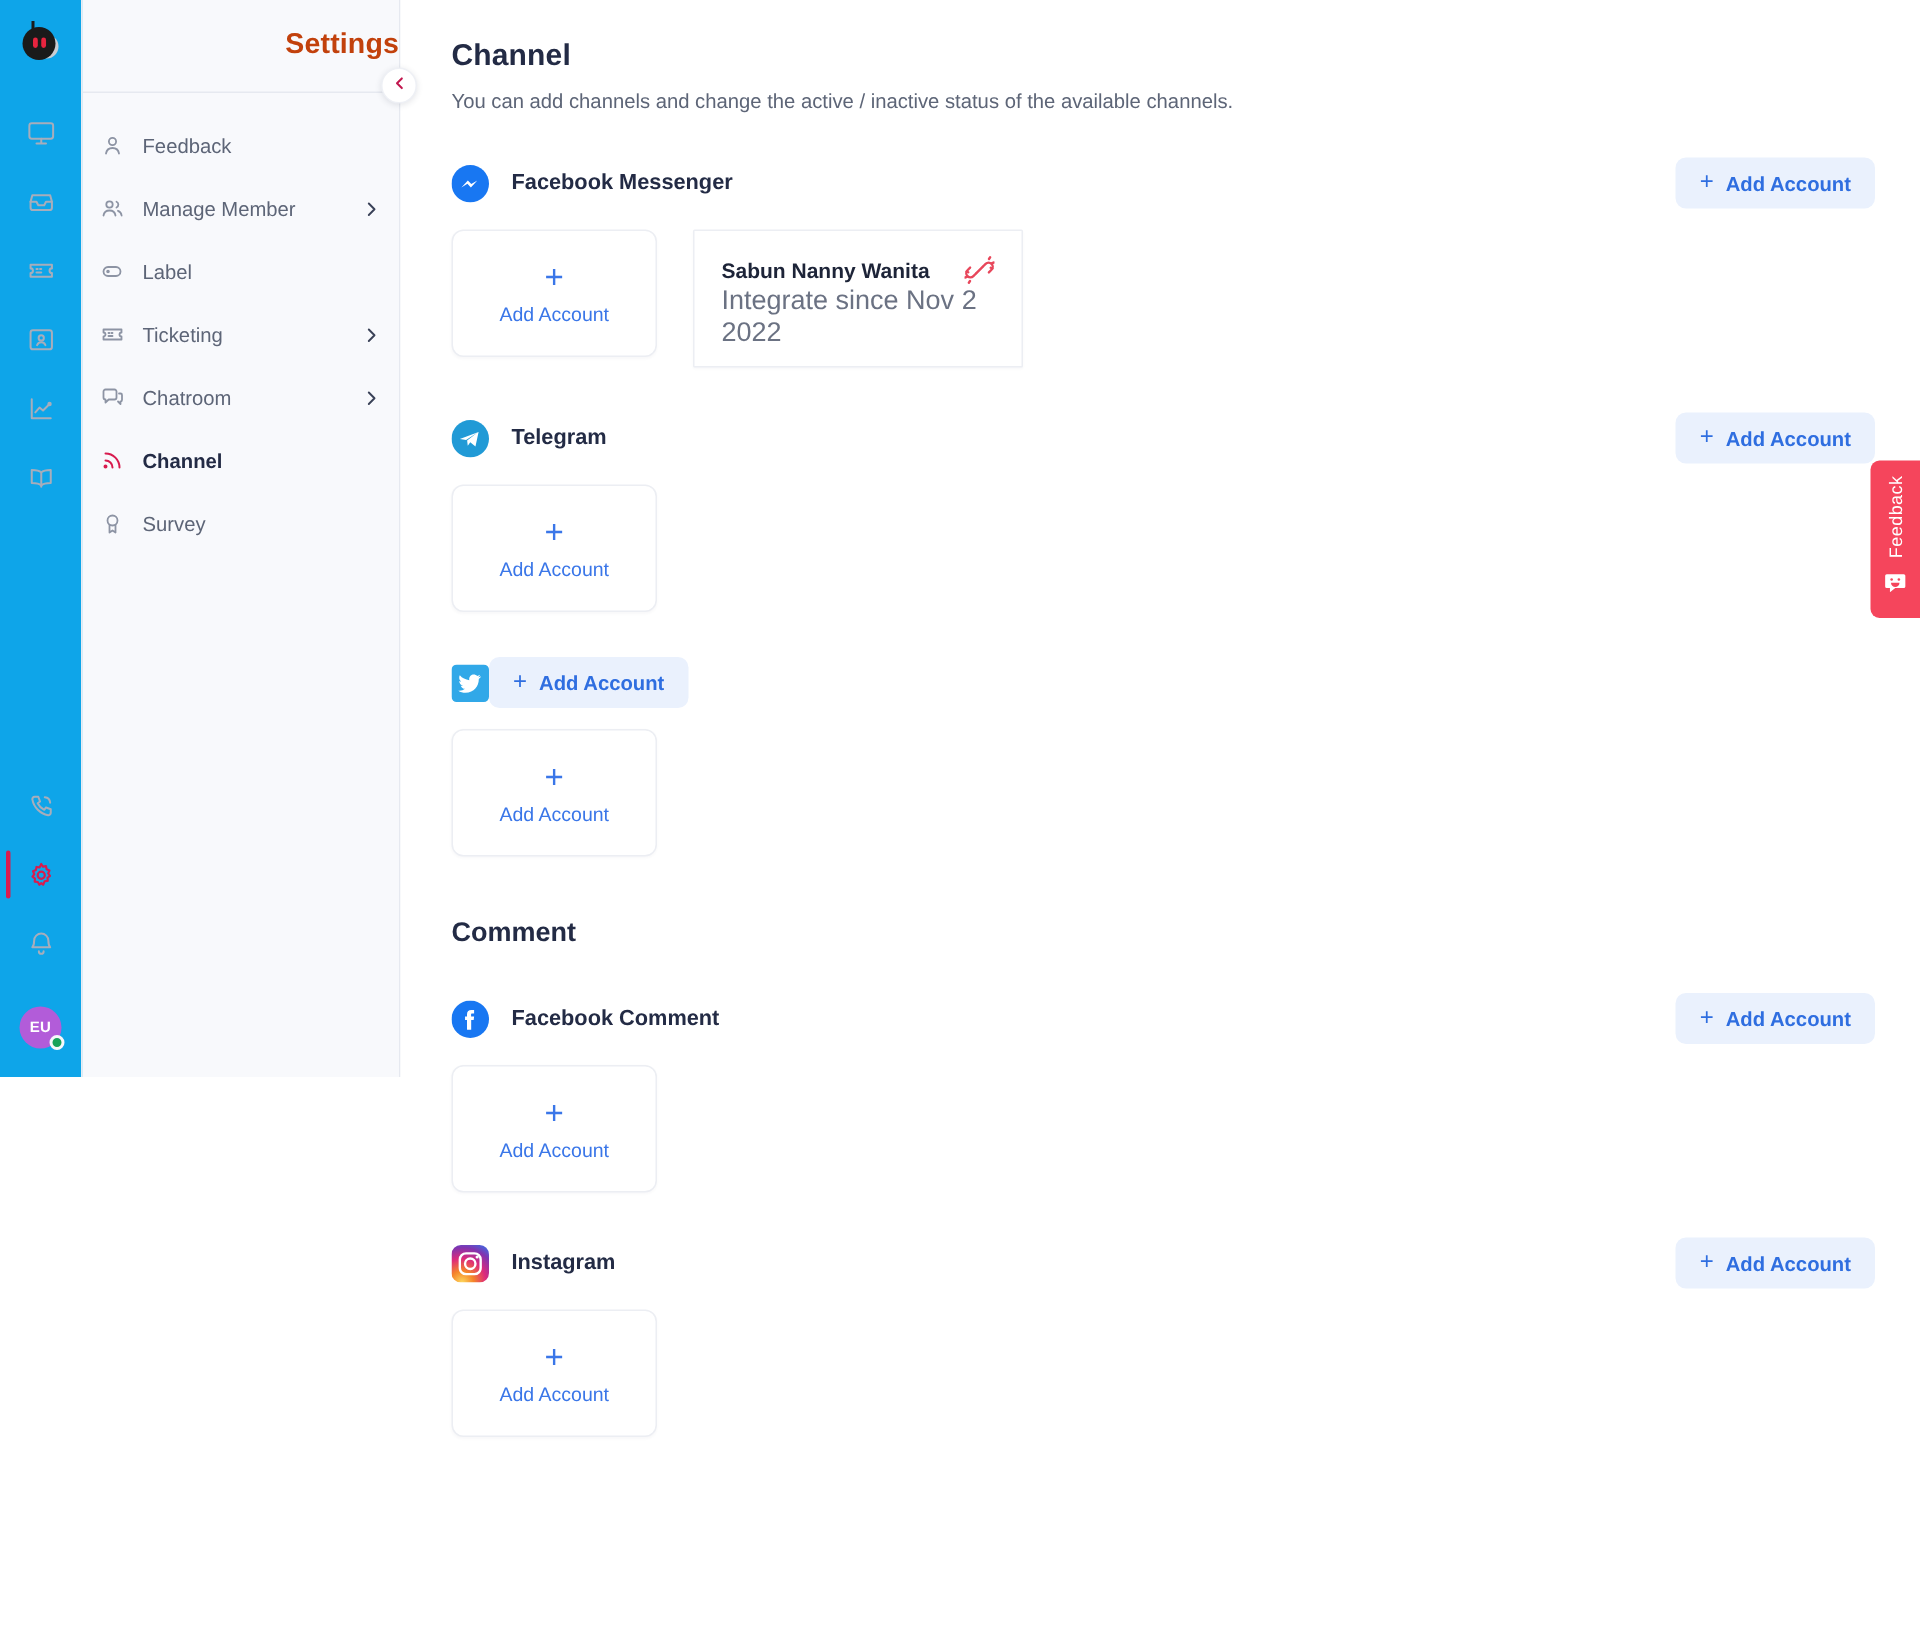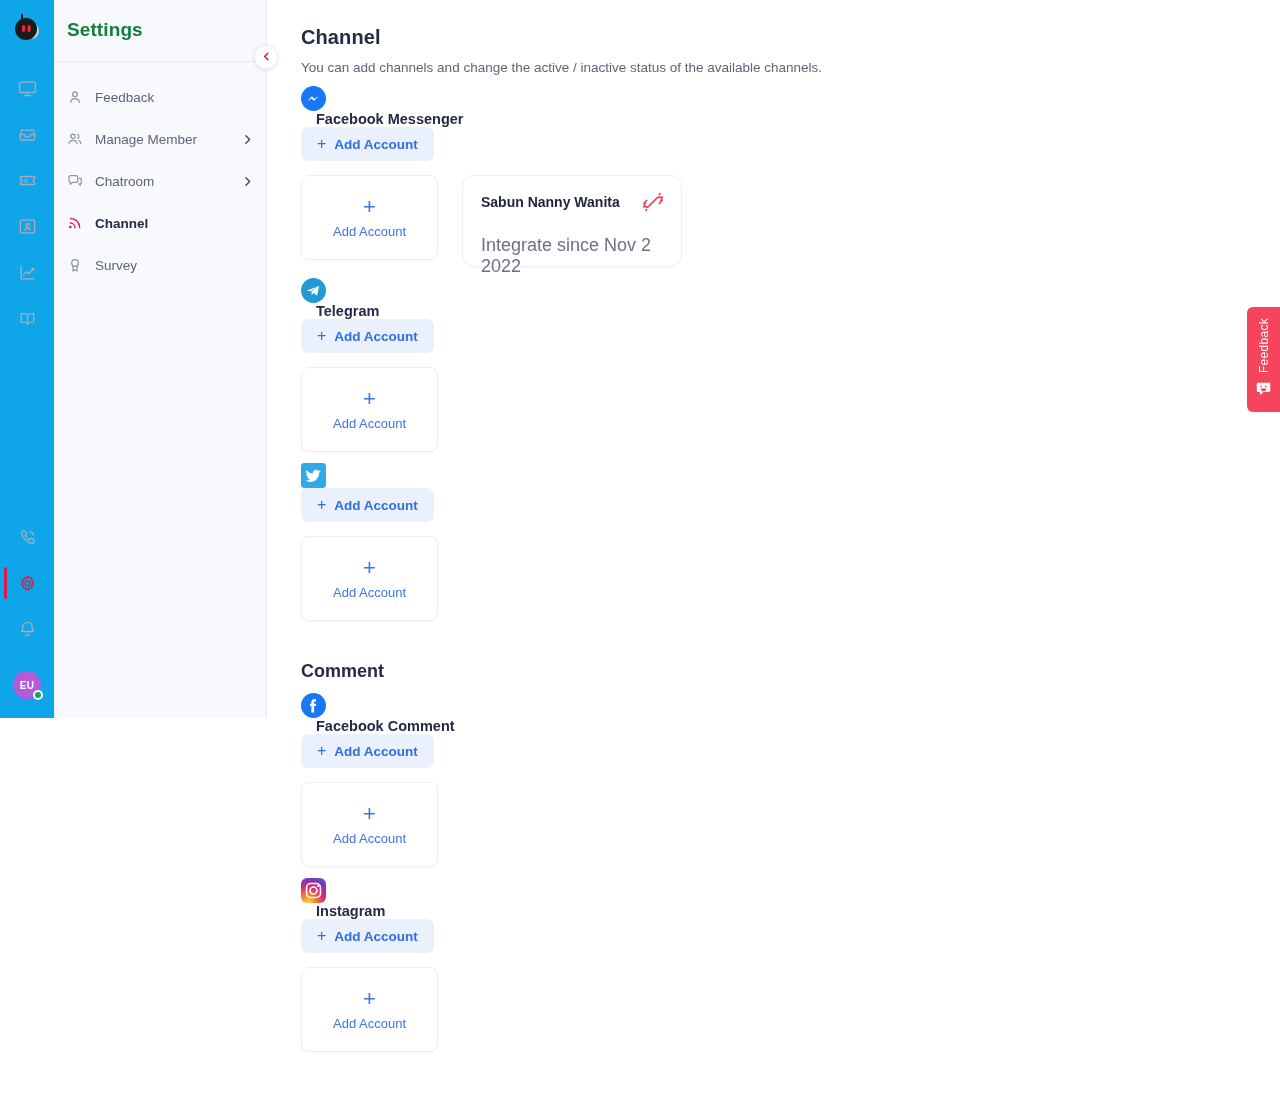--- a/index.html
+++ b/index.html
@@ -55,23 +55,24 @@
 
   
   .settings-pane {
     position: relative;
     width: 212px; height: 718px;
     background: #f8f9fc;
     border-right: 1px solid #e6e9f0;
     flex: 0 0 212px;
   }
   .settings-title {
-    font-size: 19px; font-weight: bold; color: #15803d;
+    font-size: 19px; font-weight: bold; color: #c2410c;
     padding: 19px 0 0 12px;
     letter-spacing: .1px;
+    text-align: right;
   }
   .settings-sep { height: 1px; background: #e6e9f0; margin: 20px 0 14px 0; }
   .nav-item {
     display: flex; align-items: center;
     height: 42px; padding: 0 12px 0 12px;
     color: #5d6577; font-size: 13.5px;
     cursor: pointer;
   }
   .nav-item .ni-icon { width: 22px; display: flex; align-items: center; color: #8d94a4; flex: 0 0 22px;}
   .nav-item .ni-label { flex: 1 1 auto; margin-left: 6px; }
@@ -88,22 +89,22 @@
     color: #c2184f; cursor: pointer; z-index: 5;
   }
 
   
   .main { flex: 1 1 auto; padding: 26px 0 0 34px; background: #fff; position: relative; }
   .page-title { font-size: 20px; font-weight: bold; color: #232b45; letter-spacing: .1px; }
   .page-sub { font-size: 13.5px; color: #5d6577; margin-top: 11px; }
   .section-title { font-size: 18px; font-weight: bold; color: #232b45; margin-top: 40px; }
 
   .channel-row {
-    display: flex; align-items: flex-start;
-    margin-top: 11px; padding-right: 30px; flex-direction: column;
+    display: flex; align-items: center;
+    margin-top: 30px; padding-right: 30px;
   }
   .ch-icon { width: 25px; height: 25px; flex: 0 0 25px; display:flex; align-items:center; justify-content:center; }
   .ch-name { font-size: 14.5px; color: #232b45; font-weight: 600; margin-left: 15px; flex: 1 1 auto; }
   .add-pill {
     display: inline-flex; align-items: center; gap: 8px;
     background: #eaf1fd; color: #2f6ee0;
     font-size: 13.5px; font-weight: 600;
     padding: 9px 16px; border-radius: 7px; cursor: pointer;
     white-space: nowrap;
   }
@@ -116,24 +117,24 @@
     background: #fff;
     display: flex; flex-direction: column; align-items: center; justify-content: center;
     gap: 6px; cursor: pointer;
     box-shadow: 0 1px 2px rgba(40,45,70,.03);
   }
   .add-card .plus { font-size: 22px; color: #3a76e8; line-height: 1; font-weight: 400; }
   .add-card .lbl { font-size: 13px; color: #3a76e8; }
 
   .acct-card {
     width: 220px; height: 92px;
-    border: 1px solid #eceef3; border-radius: 12px;
+    border: 1px solid #eceef3; border-radius: 1px;
     background: #fff; padding: 16px 18px;
     box-shadow: 0 1px 2px rgba(40,45,70,.03);
-    display: flex; flex-direction: column; justify-content: space-between; gap: 23px;
+    display: flex; flex-direction: column; justify-content: space-between;
   }
   .acct-top { display: flex; align-items: center; justify-content: space-between; }
   .acct-name { font-size: 14px; font-weight: bold; color: #1d2438; }
   .acct-sub { font-size: 18px; color: #6b7283; }
   .unlink { cursor: pointer; display: flex; align-items: center; }
 
   
   .feedback {
     position: absolute; right: 0; top: 307px;
     width: 33px; height: 105px;
@@ -254,21 +255,44 @@
           </svg>
       </span>
       <span class="ni-label">Manage Member</span>
       <span class="ni-chev">
         <svg width="13" height="13" viewBox="0 0 24 24" fill="none" stroke="currentColor" stroke-width="2.4" stroke-linecap="round" stroke-linejoin="round">
             <path d="M9 5l7 7-7 7"></path>
           </svg>
       </span>
     </div>
 
-
+    <div class="nav-item">
+      <span class="ni-icon">
+        <svg width="16" height="16" viewBox="0 0 24 24" fill="none" stroke="currentColor" stroke-width="1.8" stroke-linecap="round" stroke-linejoin="round">
+            <path d="M3 12a4.5 4.5 0 0 1 4.5-4.5h8A4.5 4.5 0 0 1 20 12a4.5 4.5 0 0 1-4.5 4.5h-8A4.5 4.5 0 0 1 3 12z"></path>
+            <circle cx="7.5" cy="12" r=".9" fill="currentColor"></circle>
+          </svg>
+      </span>
+      <span class="ni-label">Label</span>
+    </div>
+
+    <div class="nav-item">
+      <span class="ni-icon">
+        <svg width="16" height="16" viewBox="0 0 24 24" fill="none" stroke="currentColor" stroke-width="1.8" stroke-linecap="round" stroke-linejoin="round">
+            <path d="M3 7h18v3a2 2 0 0 0 0 4v3H3v-3a2 2 0 0 0 0-4V7z"></path>
+            <path d="M8 10.5h1M11 10.5h1M8 13.5h4"></path>
+          </svg>
+      </span>
+      <span class="ni-label">Ticketing</span>
+      <span class="ni-chev">
+        <svg width="13" height="13" viewBox="0 0 24 24" fill="none" stroke="currentColor" stroke-width="2.4" stroke-linecap="round" stroke-linejoin="round">
+            <path d="M9 5l7 7-7 7"></path>
+          </svg>
+      </span>
+    </div>
 
     <div class="nav-item">
       <span class="ni-icon">
         <svg width="16" height="16" viewBox="0 0 24 24" fill="none" stroke="currentColor" stroke-width="1.8" stroke-linecap="round" stroke-linejoin="round">
             <path d="M14 4H5a2 2 0 0 0-2 2v6a2 2 0 0 0 2 2v3l3.2-3H14a2 2 0 0 0 2-2V6a2 2 0 0 0-2-2z"></path>
             <path d="M18.5 8H20a1.5 1.5 0 0 1 1.5 1.5v5A1.5 1.5 0 0 1 20 16v2.5L17.5 16"></path>
           </svg>
       </span>
       <span class="ni-label">Chatroom</span>
       <span class="ni-chev">

